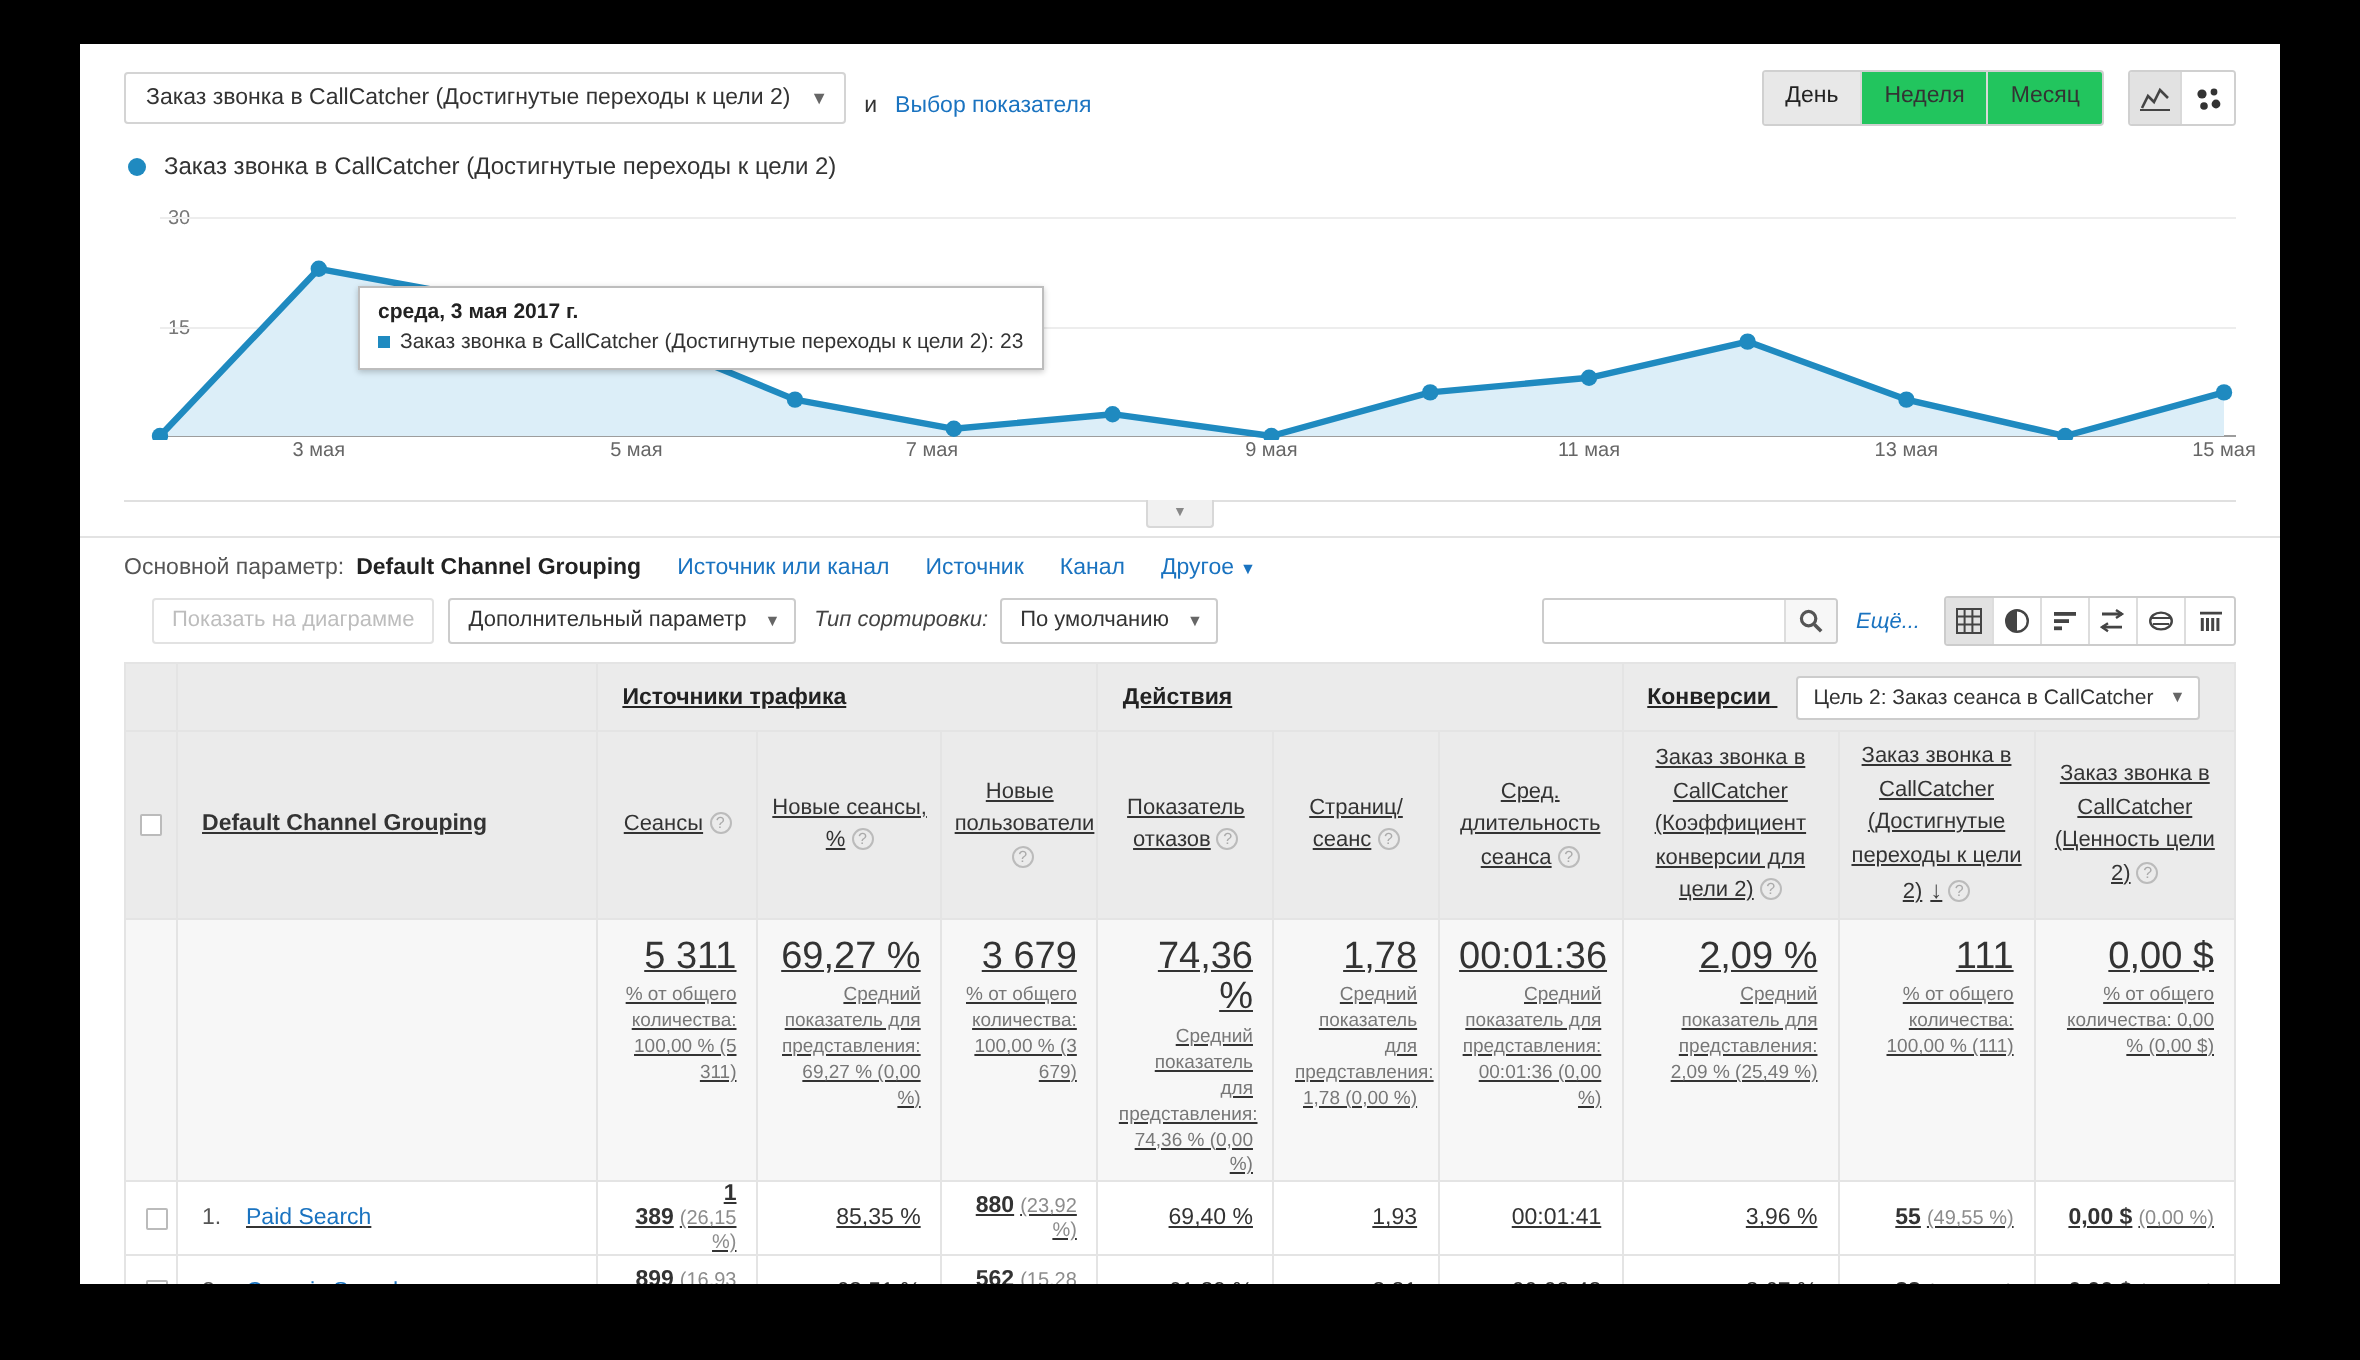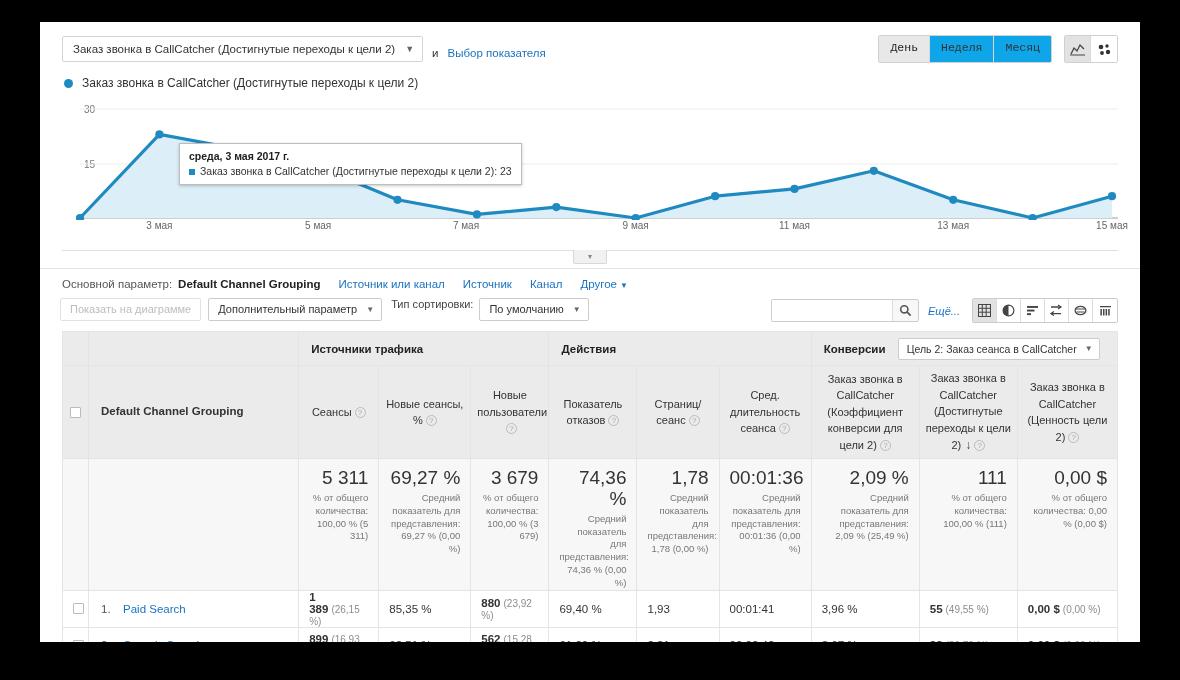--- a/index.html
+++ b/index.html
@@ -38,26 +38,26 @@
     color:#333;
     cursor:pointer;
     white-space:nowrap;
   }
   .metric-select .caret { margin-left:10px; color:#666; font-size:9px; }
   .and-word { margin:0 9px; font-size:11.5px; color:#333; align-self:center; line-height:26px;}
   .link-blue { color:#1a73c0; font-size:11.5px; cursor:pointer; align-self:center; line-height:26px;}
 
   .topbar-right {
     position:absolute; right:22px; top:13px;
-    display:flex; align-items:center;font-family:Liberation Mono, monospace;
+    display:flex; align-items:center;
   }
   .seg-group { display:flex; border:1px solid #d0d0d0; border-radius:2px; overflow:hidden; }
   .seg-btn {
     height:26px; line-height:24px; padding:0 11px;
-    font-size:11.5px; background:#0ea5e9; color:#333;
+    font-size:11.5px; background:#22c55e; color:#333;
     border-right:1px solid #d9d9d9; cursor:pointer;
   }
   .seg-btn:last-child { border-right:none; }
   .seg-btn.active { background:#e8e8e8; color:#222; }
   .icon-group { display:flex; margin-left:12px; border:1px solid #d0d0d0; border-radius:2px; overflow:hidden; }
   .icon-btn {
     width:26px; height:26px; background:#fff;
     border-right:1px solid #d9d9d9;
     display:flex; align-items:center; justify-content:center; cursor:pointer;
   }
@@ -111,57 +111,57 @@
   
   .dim-row { padding:9px 22px 0 22px; display:flex; align-items:center; font-size:11.5px; }
   .dim-label { color:#555; margin-right:6px; }
   .dim-active { color:#222; font-weight:bold; margin-right:18px; }
   .dim-link { color:#1a73c0; margin-right:18px; cursor:pointer; }
   .dim-more { color:#1a73c0; cursor:pointer; }
   .dim-more .caret { font-size:8px; margin-left:3px; }
 
   
   .tbl-toolbar {
-    margin:8px 22px 0 20px;
-    display:flex; position:relative; height:24px;
+    margin:8px 22px 0 36px;
+    display:flex; align-items:center; position:relative; height:24px;
   }
   .ghost-btn {
     height:23px; line-height:21px; padding:0 9px;
     border:1px solid #e2e2e2; border-radius:2px;
     color:#bdbdbd; background:#fff; font-size:11px;
     margin-right:7px;
   }
   .drop-btn {
     height:23px; line-height:21px; padding:0 7px 0 9px;
     border:1px solid #ccc; border-radius:2px;
     color:#333; background:#fff; font-size:11px;
     margin-right:9px; cursor:pointer; display:flex; align-items:center;
   }
   .drop-btn .caret { margin-left:9px; font-size:8px; color:#666;}
-  .sort-label { font-size:11px; color:#444; margin-right:6px; }
+  .sort-label { font-size:11px; color:#444; margin-right:6px;font-style:italic; }
   .toolbar-right { position:absolute; right:0; top:0; display:flex; align-items:center; }
   .search-box { display:flex; height:23px; border:1px solid #ccc; border-radius:2px; overflow:hidden; }
   .search-input { width:120px; border:none; outline:none; font-size:11px; padding:0 6px; }
   .search-btn {
     width:26px; background:#f7f7f7; border-left:1px solid #ddd;
     display:flex; align-items:center; justify-content:center; cursor:pointer;
   }
   .more-link { color:#1a73c0; font-size:11px; margin:0 12px 0 9px; cursor:pointer;font-style:italic; }
   .view-icons { display:flex; border:1px solid #ccc; border-radius:2px; overflow:hidden; }
   .view-icon {
     width:24px; height:23px; background:#fff;
     border-right:1px solid #ddd;
     display:flex; align-items:center; justify-content:center; cursor:pointer;
   }
   .view-icon:last-child { border-right:none; }
   .view-icon.active { background:#e2e2e2; }
 
   
   table.data { width:calc(100% - 44px); margin:9px 22px 0 22px; border-collapse:collapse; table-layout:fixed; }
-  table.data td, table.data th { border:1px solid #e4e4e4; }
+  table.data td, table.data th { border:1px solid #e4e4e4;text-decoration:underline; }
   .grp-head { background:#ebebeb; height:34px; font-size:11.5px; font-weight:bold; color:#222; text-align:left; padding-left:12px;}
   .grp-blank { background:#ebebeb; border-right:none !important; }
   .conv-select {
     display:inline-flex; align-items:center;
     border:1px solid #ccc; background:#fff; border-radius:2px;
     height:22px; padding:0 6px 0 8px; font-size:10.5px; font-weight:normal; color:#333;
     margin-left:9px; cursor:pointer;
   }
   .conv-select .caret { margin-left:8px; font-size:8px; color:#666;}
 
@@ -182,21 +182,21 @@
     width:11px; height:11px; border:1px solid #bbb; background:#fff;
     display:block; margin:0 auto; border-radius:1px; cursor:pointer;
   }
 
   tr.totals td { background:#f7f7f7; height:74px; vertical-align:top; padding:9px 10px 0 10px; text-align:right; }
   .tot-big { font-size:19px; color:#333; font-weight:normal; line-height:1.1; }
   .tot-sub { font-size:9.5px; color:#777; line-height:1.35; margin-top:3px; }
   .totals .cb-col { background:#f7f7f7; border-right:1px solid #e4e4e4; }
   .tot-blank { background:#f7f7f7; }
 
-  tr.drow td { height:36px; font-size:11.5px; color:#333; padding:0 10px; }
+  tr.drow td { height:36px; font-size:11.5px; color:#333; text-align:right; padding:0 10px; }
   tr.drow td.cb-col { background:#fff; }
   .rank { color:#555; font-size:11.5px; display:inline-block; width:22px; }
   .chan-link { color:#1a73c0; cursor:pointer; }
   .cell-name { text-align:left !important; padding-left:12px !important; }
   .pct { color:#8c8c8c; font-size:10px; margin-left:3px; }
   .bold { font-weight:bold; }
 </style>
 </head>
 <body>
 

